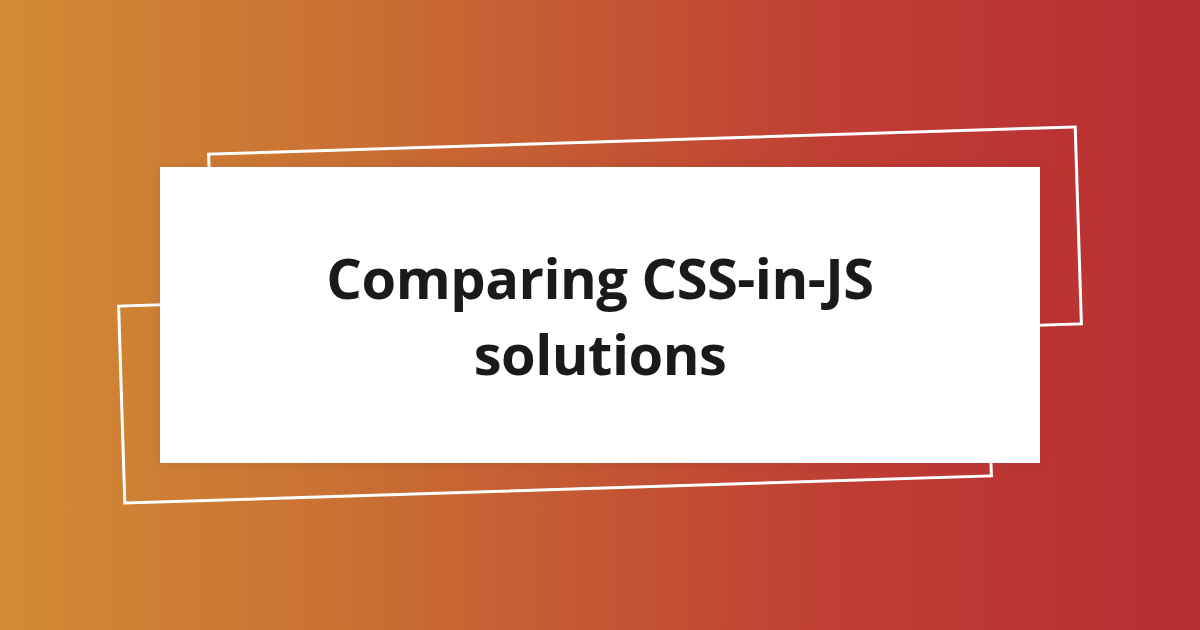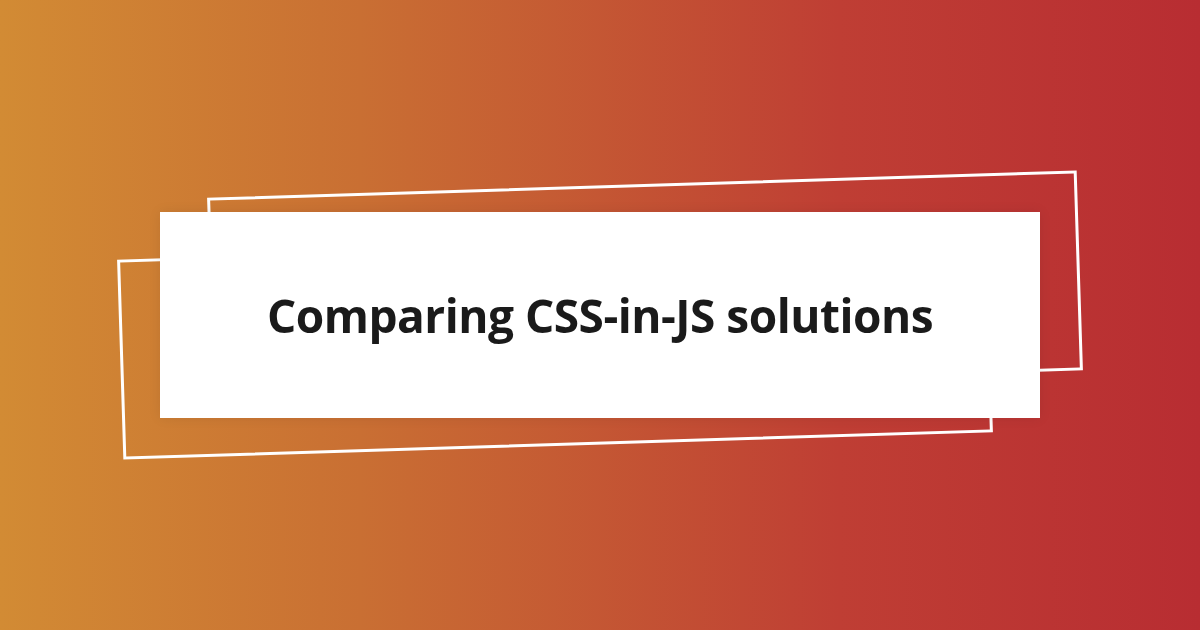--- a/index.html
+++ b/index.html
@@ -49,21 +49,21 @@
     .card {
       position: relative;
       width: 880px;
       background: #ffffff;
       padding: 72px 40px;
       text-align: center;
       z-index: 2;
       box-shadow: 0 0 12px rgba(0,0,0,0.08);
     }
     .title {
-      font-size: 46px;
+      font-size: 56px;
       font-weight: 700;
       color: #1a1a1a;
       letter-spacing: -0.5px;
     }
   </style>
 </head>
 <body>
 
 <div class="background">
   <div class="card-wrap">

